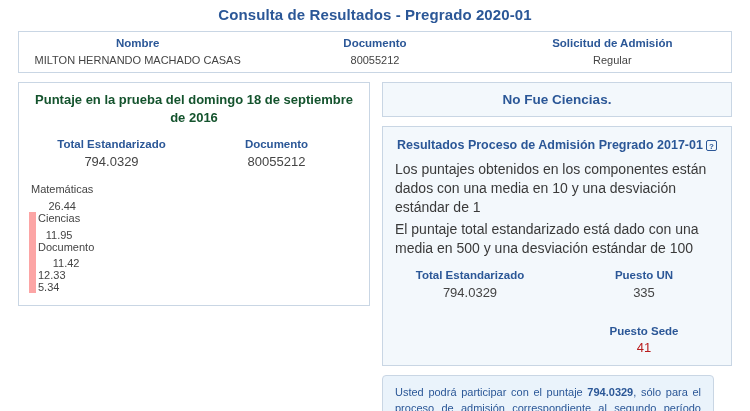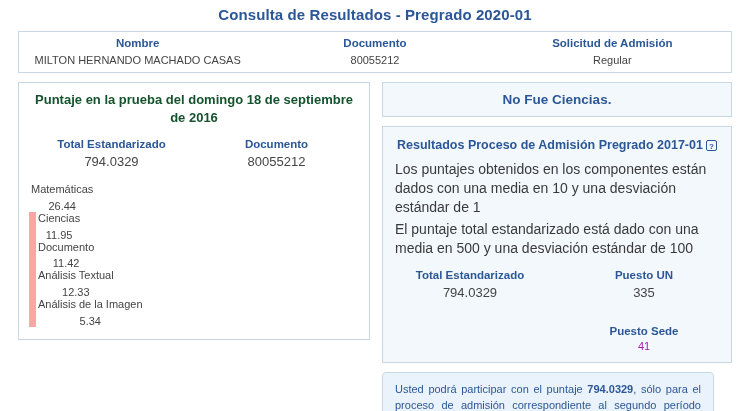--- a/index.html
+++ b/index.html
@@ -178,22 +178,22 @@
   .sede-lbl {
     display: block;
     color: #2b5797;
     font-weight: bold;
     font-size: 11.5px;
     margin-top: 25px;
     margin-bottom: 3px;
   }
   .sede-val {
     display: block;
-    color: #a21caf;
-    font-size: 11px;
+    color: #b91c1c;
+    font-size: 13px;
   }
 
   
   .info-panel {
     margin: 9px 18px 0 0;
     background: #eaf3fb;
     border: 1px solid #c9d6e4;
     border-radius: 4px;
     padding: 9px 12px 10px 12px;
   }
@@ -252,25 +252,23 @@
           </div>
           <div class="comp">
             <span class="cname">Ciencias</span>
             <span class="cval">11.95</span>
           </div>
           <div class="comp">
             <span class="cname">Documento</span>
             <span class="cval">11.42</span>
           </div>
           <div class="comp">
-            <span class="cname">Análisis Textual</span>
             <span class="cval">12.33</span>
           </div>
           <div class="comp">
-            <span class="cname">Análisis de la Imagen</span>
             <span class="cval">5.34</span>
           </div>
         </div>
       </div>
     </div>
 
     <div class="col-right">
 
       <div class="panel admitted-panel">No Fue Ciencias.</div>
 

